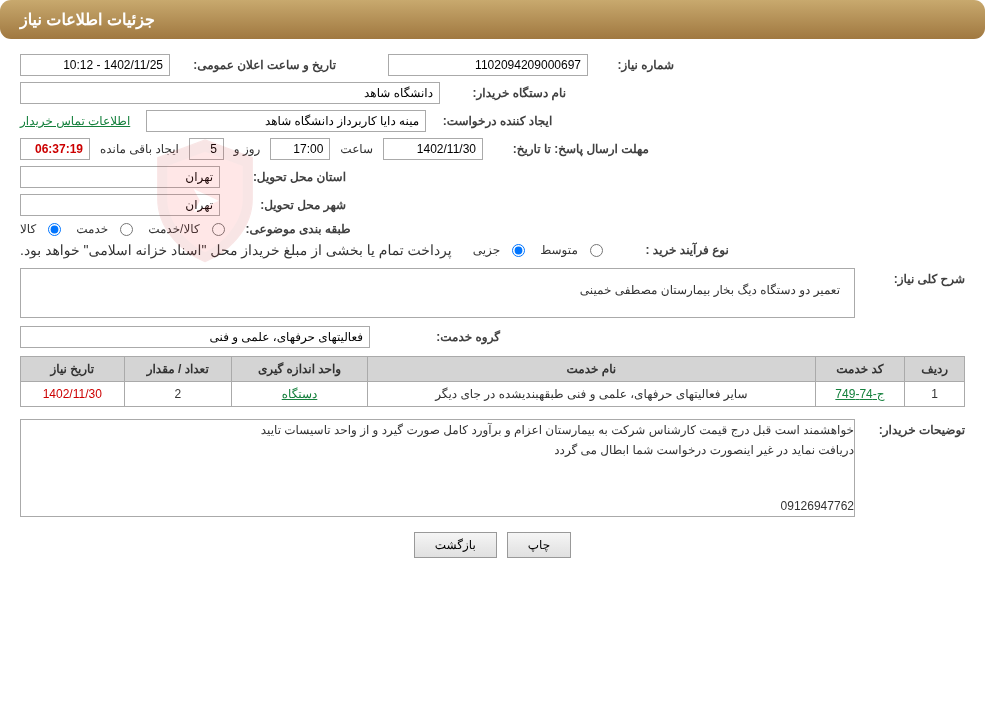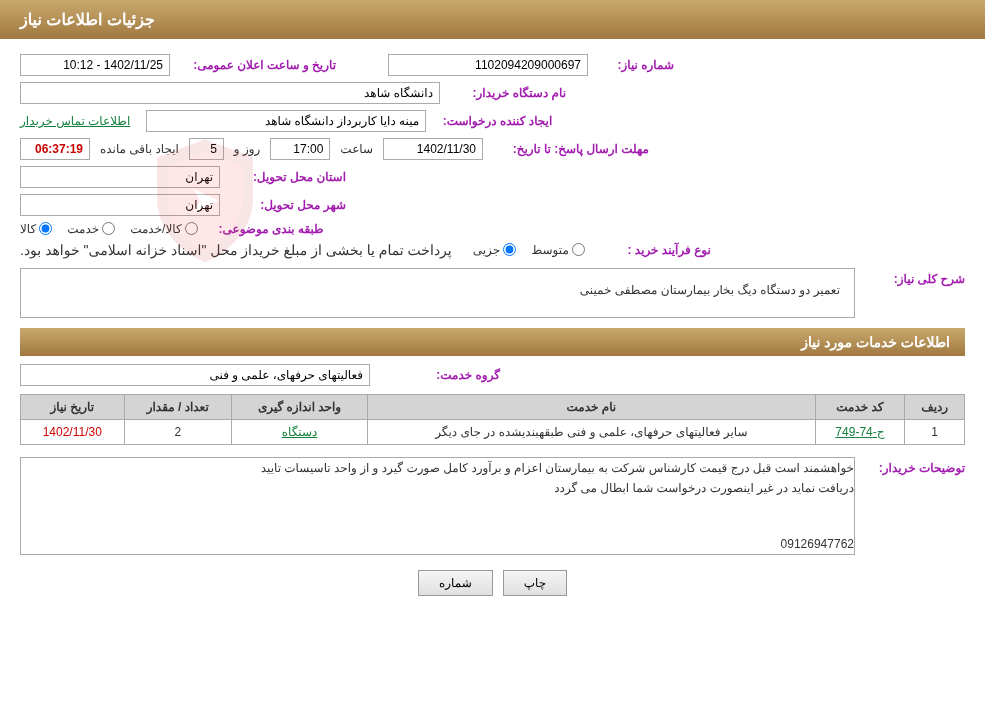--- a/index.html
+++ b/index.html
@@ -16,33 +16,34 @@
       background: #fff;
       min-height: 703px;
     }
     .header-bar {
       background: linear-gradient(to bottom, #c8a96e, #a07840);
       padding: 10px 20px;
       text-align: left;
       color: #fff;
       font-size: 16px;
       font-weight: bold;
+      border-radius: 11px;
     }
     .content-area {
       padding: 15px 20px;
     }
     .form-row {
       display: flex;
       align-items: center;
       margin-bottom: 6px;
       gap: 6px;
       justify-content: flex-end;
     }
     .form-label {
-      color: #a21caf;
+      color: #404040;
       font-weight: bold;
       white-space: nowrap;
       min-width: 120px;
       text-align: right;
     }
     .form-input {
       border: 1px solid #aaa;
       padding: 3px 6px;
       background: #fff;
       font-family: Tahoma, Arial, sans-serif;
@@ -65,22 +66,22 @@
       margin: 10px 0 8px 0;
       text-align: right;
     }
     .radio-group {
       display: flex;
       gap: 15px;
       align-items: center;
     }
     .radio-item {
       display: flex;
-      align-items: flex-start;
-      gap: 3px;
+      align-items: flex-end;
+      gap: 12px;
     }
     .purchase-type-options {
       display: flex;
       gap: 15px;
       align-items: center;
     }
     .description-box {
       border: 1px solid #aaa;
       padding: 14px;
       min-height: 50px;
@@ -246,23 +247,20 @@
       <div class="form-label" style="min-width:100px; padding-top:4px;">
         <span>شرح کلی نیاز:</span>
       </div>
       <div style="flex:1;">
         <div class="description-box">
           <span>تعمیر دو دستگاه دیگ بخار بیمارستان مصطفی خمینی</span>
         </div>
       </div>
     </div>
 
-    <div class="section-divider">
-      <span>اطلاعات خدمات مورد نیاز</span>
-    </div>
 
     <div class="service-group-row">
       <span class="form-label">گروه خدمت:</span>
       <input class="form-input" readonly="" value="فعالیتهای حرفهای، علمی و فنی" style="width: 350px;">
     </div>
 
     <table class="service-table">
       <thead>
         <tr>
           <th>ردیف</th>
@@ -295,16 +293,16 @@
         <div class="buyer-notes">
           <div>خواهشمند است قبل درج قیمت کارشناس شرکت به بیمارستان اعزام و برآورد کامل صورت گیرد و از واحد تاسیسات تایید</div>
           <div>دریافت نماید در غیر اینصورت درخواست شما ابطال می گردد</div>
           <div style="direction:ltr; text-align:right;margin-top:35px;">09126947762</div>
         </div>
       </div>
     </div>
 
     <div class="btn-row">
       <button class="btn">چاپ</button>
-      <button class="btn">شماره</button>
+      <button class="btn">بازگشت</button>
     </div>
   </div>
 </div>
 
 </body></html>

